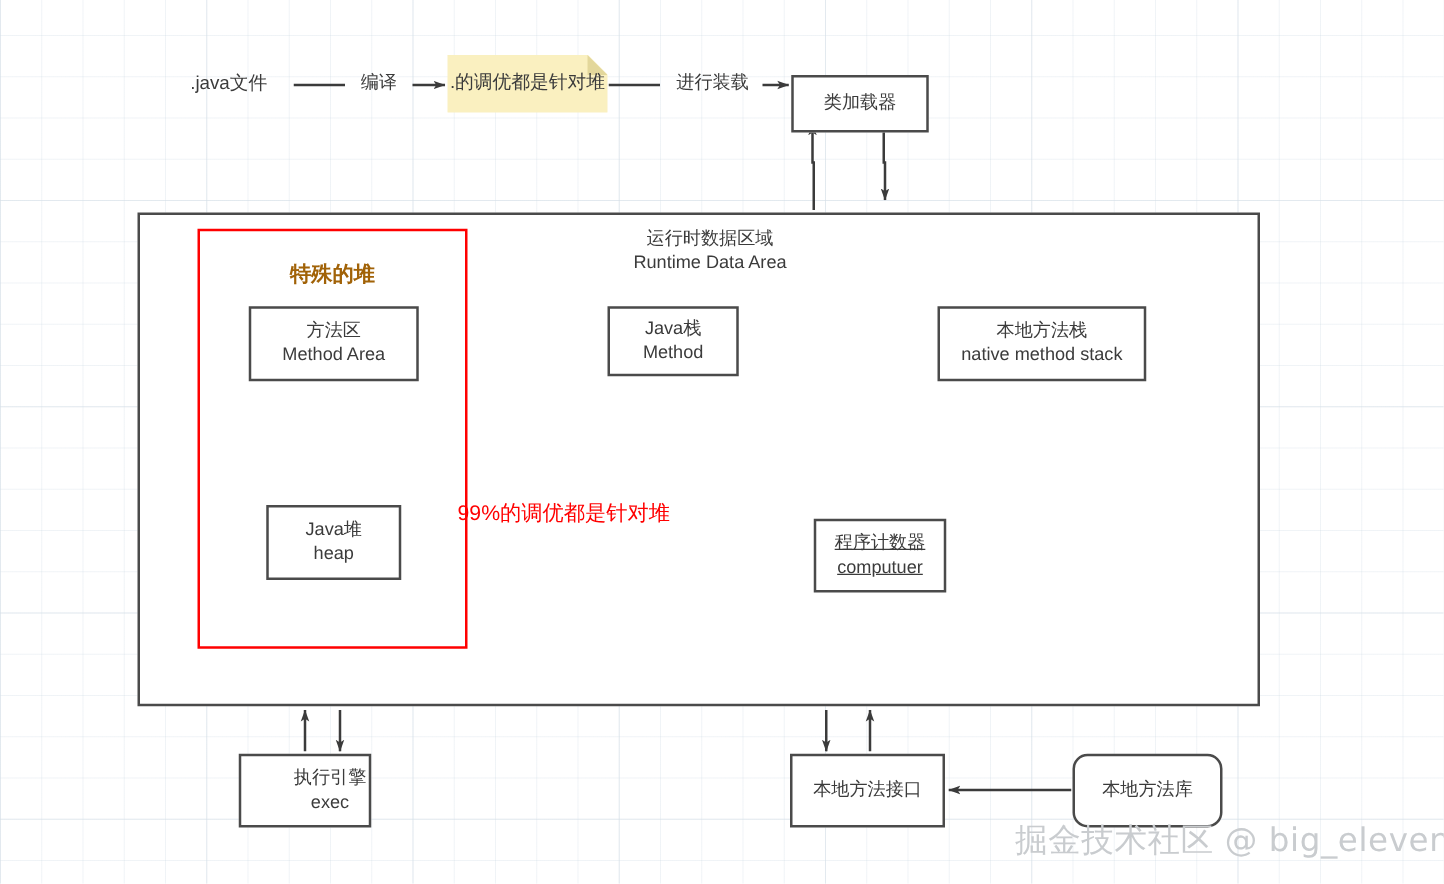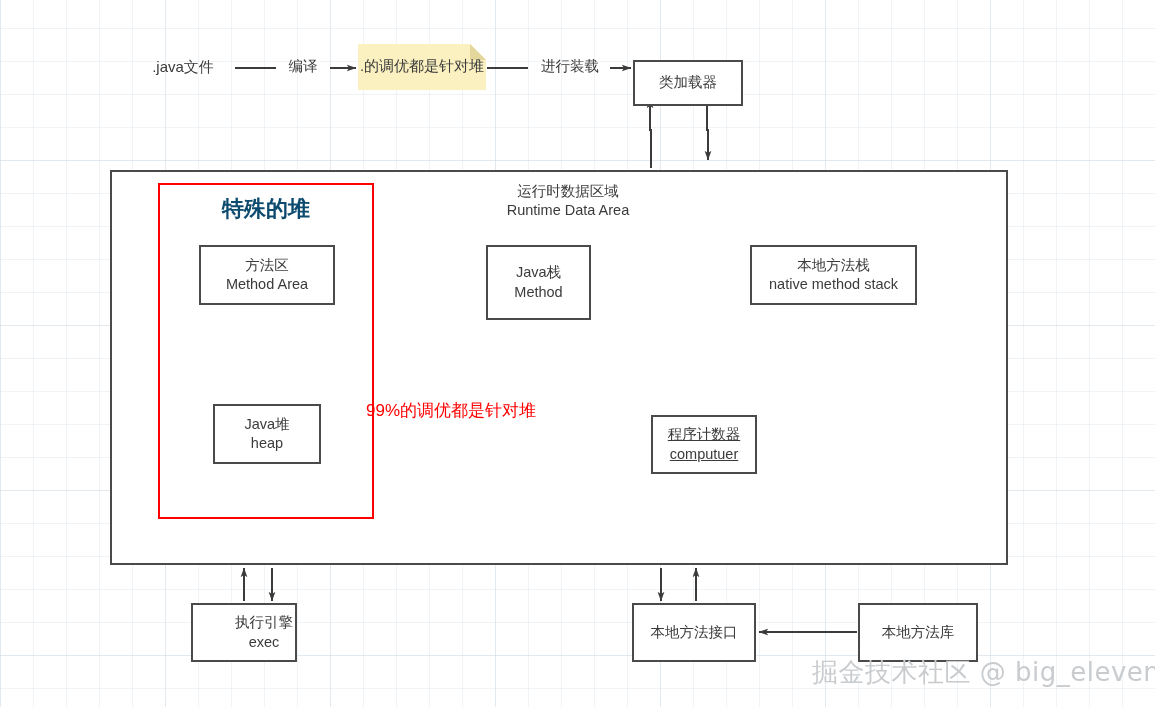--- a/index.html
+++ b/index.html
@@ -71,36 +71,36 @@
   #class-file-note .note-text { position: relative; z-index: 2; }
 
   #classloader-box      { left: 633px;  top: 44px;  width: 110px; height: 46px; margin-top: 16px; }
 
   #runtime-area         { left: 110px;  top: 170px; width: 898px; height: 395px; }
 
   #runtime-title        { left: 468px;  top: 180px; width: 200px; height: 42px; }
 
   #special-heap-box     { left: 158px;  top: 183px; width: 216px; height: 336px;
                           border: 2.5px solid #ff0000; background: transparent; }
-  #special-heap-label   { left: 158px;  top: 196px; width: 216px; height: 26px;
-                          color: #0c4a6e; font-size: 22px; font-weight: bold; }
+  #special-heap-label   { left: 158px;  top: 207px; width: 216px; height: 26px;
+                          color: #a16207; font-size: 17px; font-weight: bold; }
 
   #method-area-box      { left: 199px;  top: 245px; width: 136px; height: 60px; }
   #java-heap-box        { left: 213px;  top: 404px; width: 108px; height: 60px; }
-  #java-stack-box       { left: 486px;  top: 245px; width: 105px; height: 75px; }
+  #java-stack-box       { left: 486px;  top: 245px; width: 105px; height: 56px; }
   #native-stack-box     { left: 750px;  top: 245px; width: 167px; height: 60px; }
   #pc-box               { left: 651px;  top: 415px; width: 106px; height: 59px; text-decoration: underline; }
 
   #tuning-note          { left: 366px;  top: 400px; width: 212px; height: 28px;
                           color: #ff0000; font-size: 17px; justify-content: flex-start;
                           align-items: flex-start; }
 
   #exec-engine-box      { left: 191px;  top: 603px; width: 106px; height: 59px; padding-left: 40px; }
   #native-iface-box     { left: 632px;  top: 603px; width: 124px; height: 59px; }
-  #native-lib-box       { left: 858px;  top: 603px; width: 120px; height: 59px; }
+  #native-lib-box       { left: 858px;  top: 603px; width: 120px; height: 59px; border-radius: 12px; }
 
   #watermark {
     position: absolute;
     left: 812px; top: 655px;
     font-size: 26px;
     color: #c9cccf;
     letter-spacing: 0.5px;
     white-space: nowrap;
     font-family: "DejaVu Sans", sans-serif;
   }

